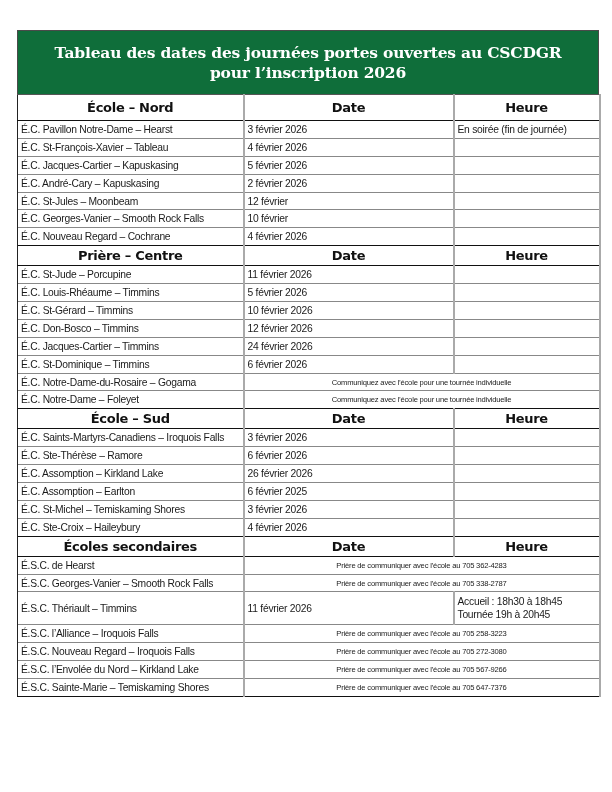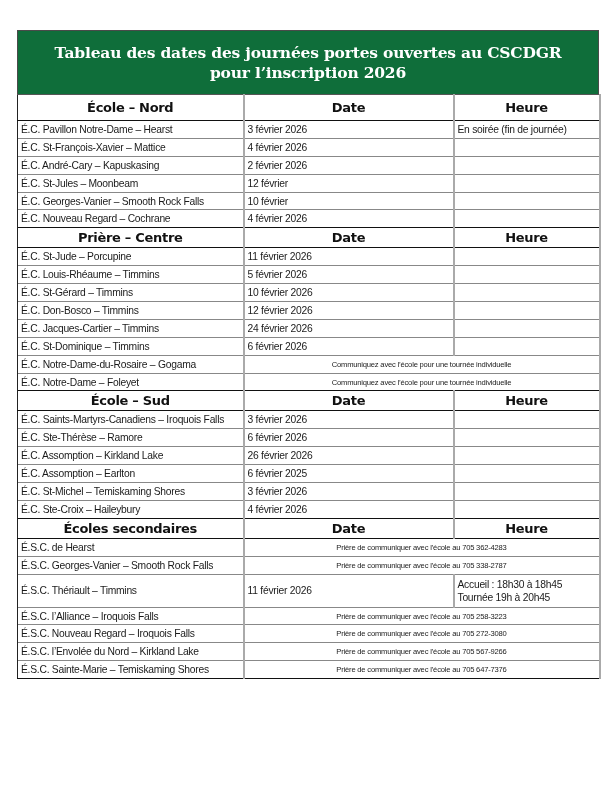--- a/index.html
+++ b/index.html
@@ -49,22 +49,27 @@
         <th>École – Nord</th>
         <th>Date</th>
         <th>Heure</th>
       </tr>
       <tr class="row">
           <td class="name">É.C. Pavillon Notre-Dame – Hearst</td>
           <td class="date">3 février 2026</td>
           <td class="time">En soirée (fin de journée)</td>
         </tr>
       <tr class="row">
-          <td class="name">É.C. St-François-Xavier – Mattice</td>
+          <td class="name">É.C. St-François-Xavier – Tableau</td>
           <td class="date">4 février 2026</td>
+          <td class="time"></td>
+        </tr>
+      <tr class="row">
+          <td class="name">É.C. Jacques-Cartier – Kapuskasing</td>
+          <td class="date">5 février 2026</td>
           <td class="time"></td>
         </tr>
       <tr class="row">
           <td class="name">É.C. André-Cary – Kapuskasing</td>
           <td class="date">2 février 2026</td>
           <td class="time"></td>
         </tr>
       <tr class="row">
           <td class="name">É.C. St-Jules – Moonbeam</td>
           <td class="date">12 février</td>

